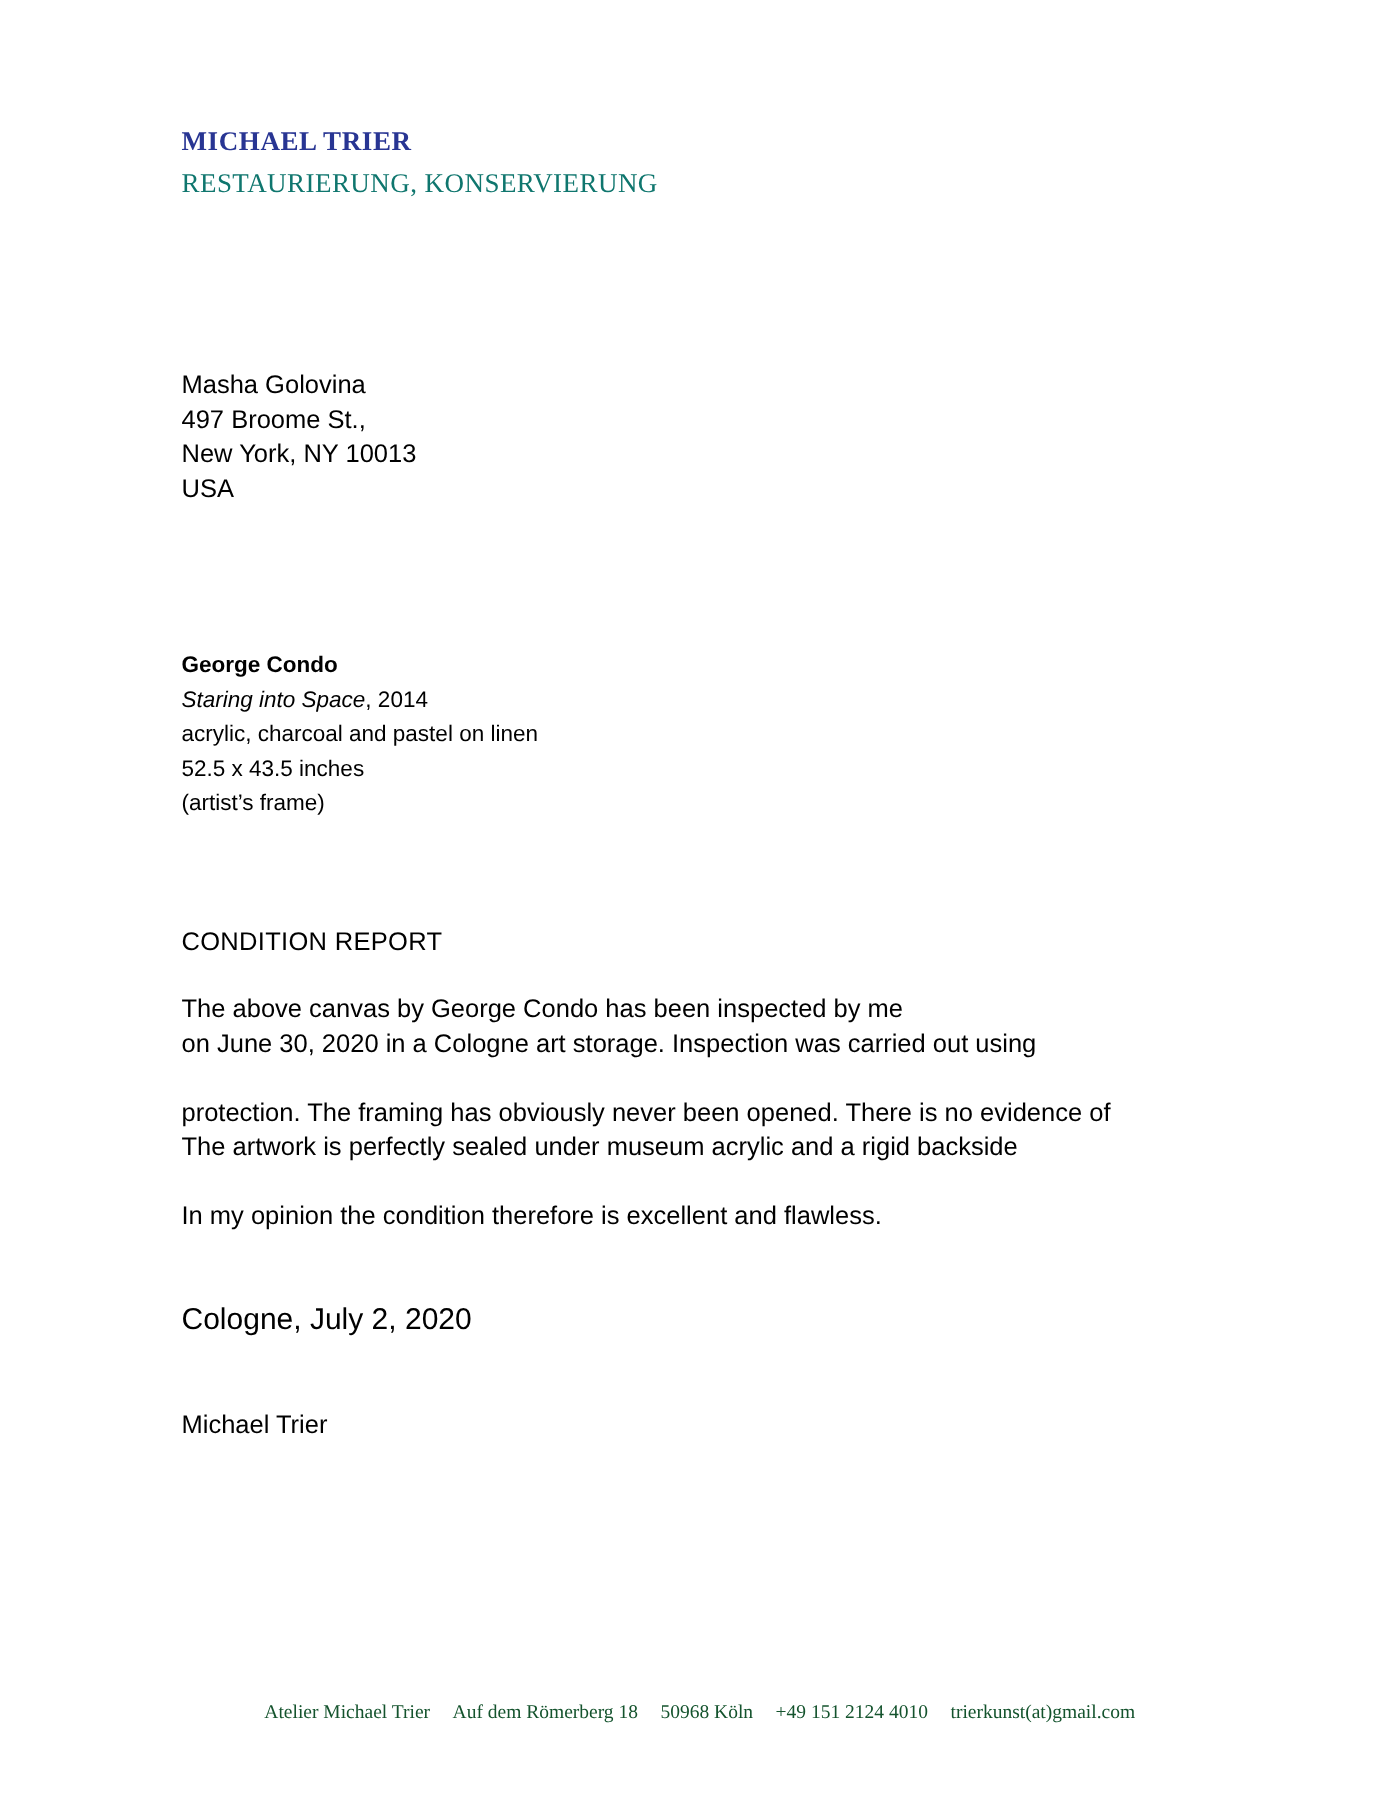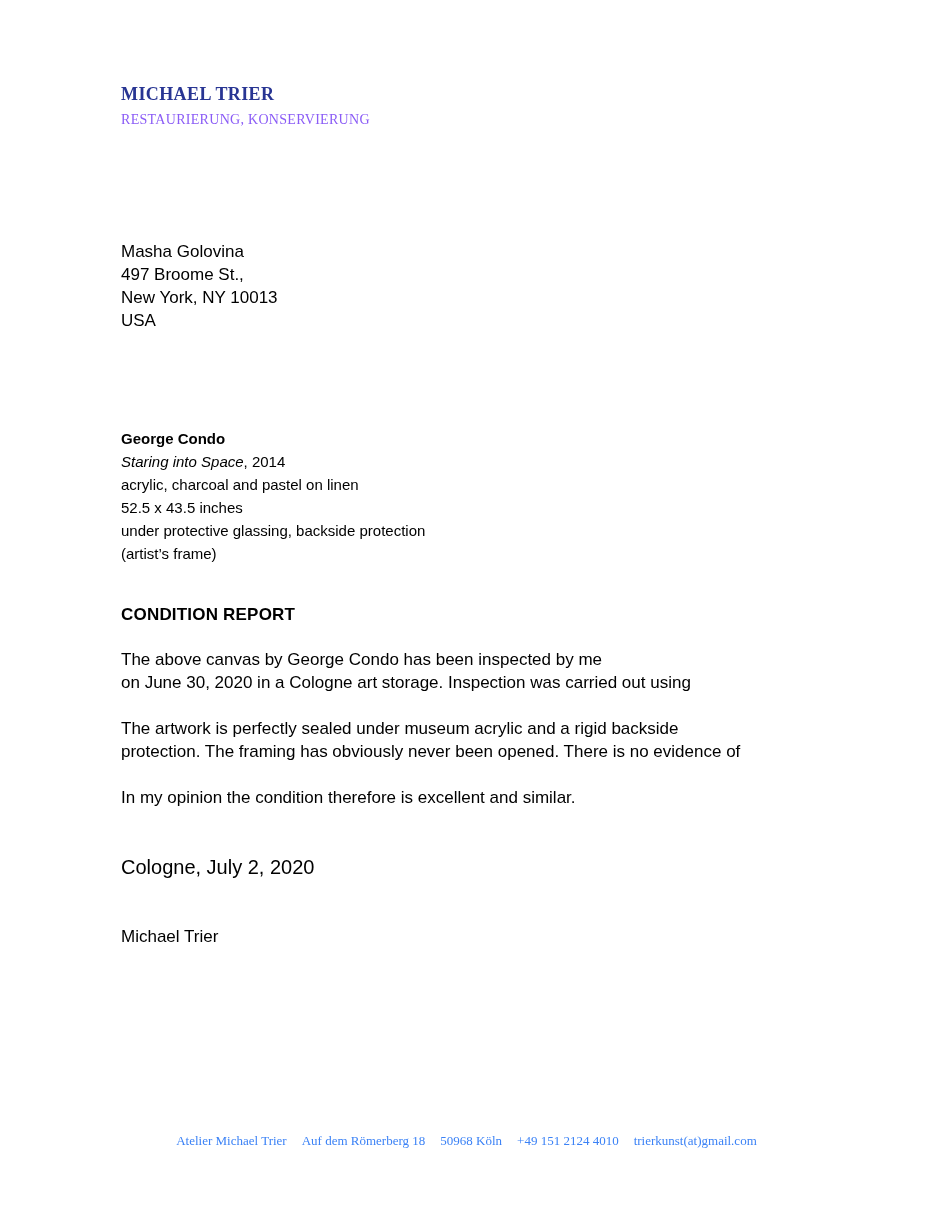--- a/index.html
+++ b/index.html
@@ -23,66 +23,66 @@
   .letterhead { margin-bottom: 0; }
   .lh-name {
     font-family: "Liberation Serif", serif;
     font-weight: bold;
     font-size: 18px;
     letter-spacing: 0.4px;
     color: #283593;
   }
   .lh-sub {
     font-family: "Liberation Serif", serif;
-    font-size: 14px;
+    font-size: 18px;
     letter-spacing: 0.3px;
-    color: #8b5cf6;
+    color: #0f766e;
     margin-top: 7px;
   }
 
   
   .recipient { margin-top: 112px; }
   .recipient .line,
   .body-line {
     font-size: 17px;
     line-height: 23px;
   }
 
   
   .artwork { margin-top: 95px; }
   .artwork .line { font-size: 15px; line-height: 23px; }
   .artist-name { font-weight: bold; }
   .artwork-title { font-style: italic; }
 
   
   .report-heading {
-    margin-top: 40px;
+    margin-top: 71px;
     font-size: 17px;
-    font-weight: bold;
+    font-weight: normal;
     letter-spacing: 0.2px;
   }
   .paragraph { margin-top: 23px; }
   .paragraph.first { margin-top: 23px; }
   .para-line { font-size: 17px; line-height: 23px; }
 
   .date-line { margin-top: 47px; font-size: 20px; line-height: 23px; }
   .signature-line { margin-top: 46px; font-size: 17px; line-height: 23px; }
 
   
   .footer {
     position: absolute;
     left: 0;
     right: 0;
     bottom: 60px;
     display: flex;
     justify-content: center;
     gap: 15px;
     font-family: "Liberation Serif", serif;
     font-size: 13px;
-    color: #3b82f6;
+    color: #14532d;
     white-space: nowrap;
   }
 </style>
 </head>
 <body>
 
 <div class="page">
   <div class="content">
 
     <header class="letterhead">
@@ -95,37 +95,36 @@
       <div class="line">497 Broome St.,</div>
       <div class="line">New York, NY 10013</div>
       <div class="line">USA</div>
     </section>
 
     <section class="artwork">
       <div class="line artist-name">George Condo</div>
       <div class="line"><span class="artwork-title">Staring into Space</span><span>, 2014</span></div>
       <div class="line">acrylic, charcoal and pastel on linen</div>
       <div class="line">52.5 x 43.5 inches</div>
-      <div class="line">under protective glassing, backside protection</div>
       <div class="line">(artist’s frame)</div>
     </section>
 
     <h2 class="report-heading">CONDITION REPORT</h2>
 
     <section>
       <div class="paragraph first">
         <div class="para-line">The above canvas by George Condo has been inspected by me</div>
         <div class="para-line">on June 30, 2020 in a Cologne art storage. Inspection was carried out using</div>
       </div>
       <div class="paragraph">
+        <div class="para-line">protection. The framing has obviously never been opened. There is no evidence of</div>
         <div class="para-line">The artwork is perfectly sealed under museum acrylic and a rigid backside</div>
-        <div class="para-line">protection. The framing has obviously never been opened. There is no evidence of</div>
       </div>
       <div class="paragraph">
-        <div class="para-line">In my opinion the condition therefore is excellent and similar.</div>
+        <div class="para-line">In my opinion the condition therefore is excellent and flawless.</div>
       </div>
     </section>
 
     <div class="date-line">Cologne, July 2, 2020</div>
 
     <div class="signature-line">Michael Trier</div>
 
   </div>
 
   <footer class="footer">

